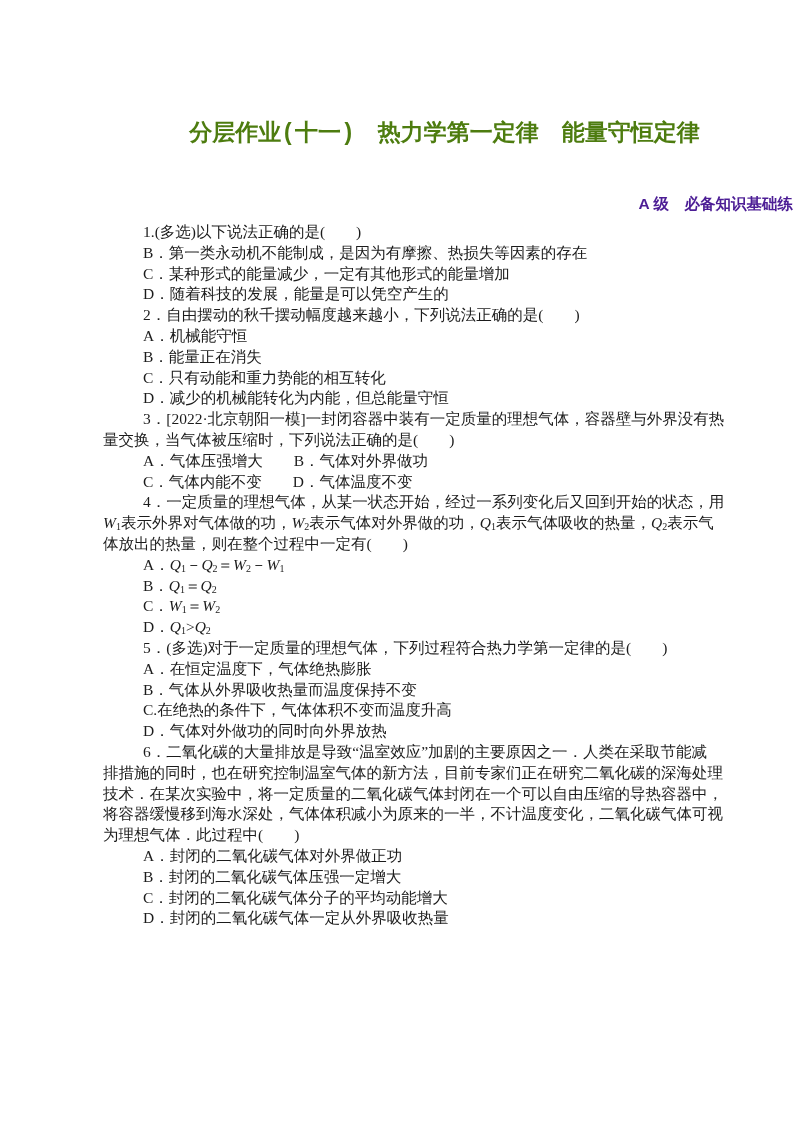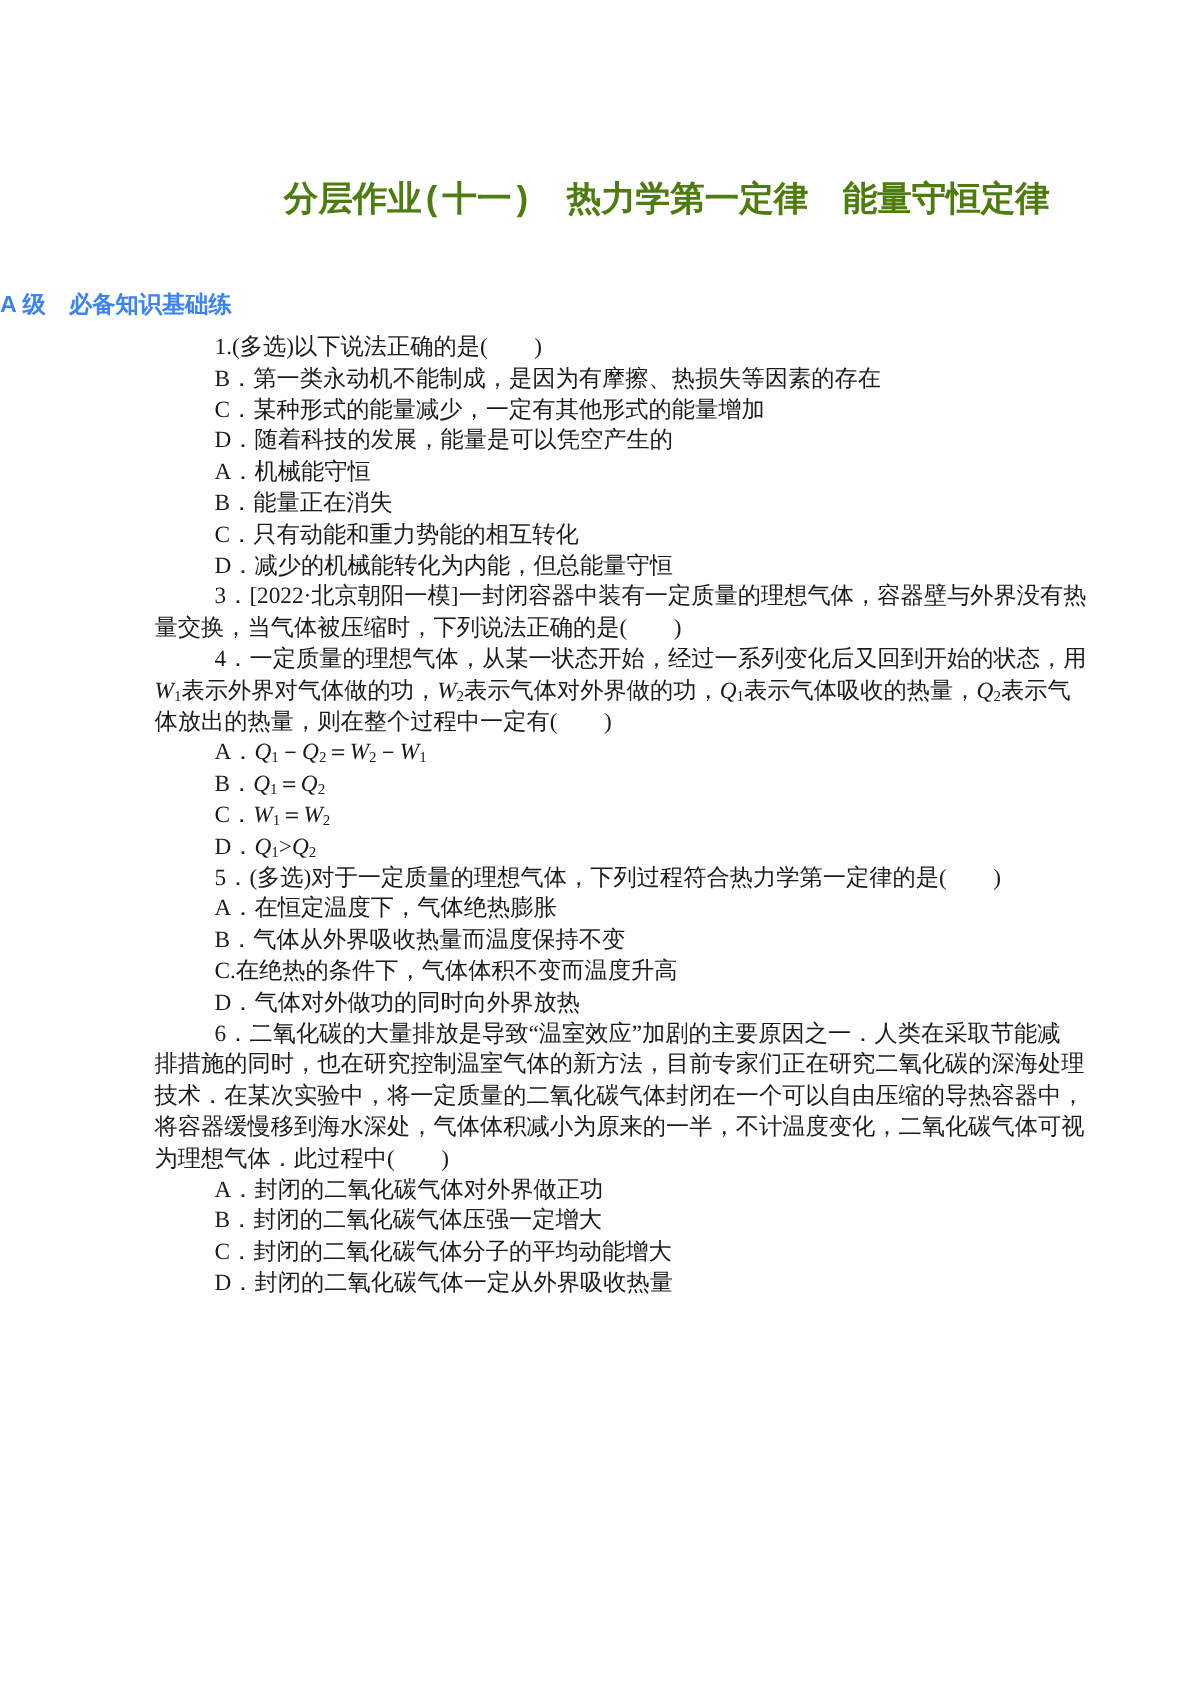--- a/index.html
+++ b/index.html
@@ -17,25 +17,25 @@
     text-align: center;
     font-family: Liberation Mono, monospace;
     font-weight: bold;
     font-size: 23px; line-height: 30px;
     color: #4d7c0f;
     white-space: nowrap;
     padding-left: 48px;
   }
   .section-head {
     position: absolute; top: 193px; left: 0; width: 100%;
-    text-align: left;
+    text-align: right;
     font-family: "Liberation Sans", "DejaVu Sans", sans-serif;
     font-weight: bold;
     font-size: 15.5px; line-height: 21px;
-    color: #3b82f6;
+    color: #4c1d95;
   }
   .body-block {
     position: absolute; top: 222px; left: 103px; width: 610px;
     font-size: 15.5px; line-height: 20.8px;
   }
   .line { white-space: nowrap; height: 20.8px; }
   .line.ind { padding-left: 40px; }
   .i   { font-style: italic; font-family: "Liberation Serif", serif; }
   .sub { font-size: 10px; vertical-align: -2px; }
   .kai { }
@@ -44,26 +44,29 @@
 <body>
 
 <div class="page">
   <div class="title">分层作业(十一)　热力学第一定律　能量守恒定律</div>
   <div class="section-head">A 级　必备知识基础练</div>
   <div class="body-block">
       <div class="line ind">1.(多选)以下说法正确的是(　　)</div>
       <div class="line ind">B．第一类永动机不能制成，是因为有摩擦、热损失等因素的存在</div>
       <div class="line ind">C．某种形式的能量减少，一定有其他形式的能量增加</div>
       <div class="line ind">D．随着科技的发展，能量是可以凭空产生的</div>
+      <div class="line ind">2．自由摆动的秋千摆动幅度越来越小，下列说法正确的是(　　)</div>
       <div class="line ind">A．机械能守恒</div>
       <div class="line ind">B．能量正在消失</div>
       <div class="line ind">C．只有动能和重力势能的相互转化</div>
       <div class="line ind">D．减少的机械能转化为内能，但总能量守恒</div>
       <div class="line ind"><span>3．</span><span class="kai">[2022·北京朝阳一模]</span><span>一封闭容器中装有一定质量的理想气体，容器壁与外界没有热</span></div>
       <div class="line">量交换，当气体被压缩时，下列说法正确的是(　　)</div>
+      <div class="line ind">A．气体压强增大　　B．气体对外界做功</div>
+      <div class="line ind">C．气体内能不变　　D．气体温度不变</div>
       <div class="line ind">4．一定质量的理想气体，从某一状态开始，经过一系列变化后又回到开始的状态，用</div>
       <div class="line"><span class="i">W</span><span class="sub">1</span><span>表示外界对气体做的功，</span><span class="i">W</span><span class="sub">2</span><span>表示气体对外界做的功，</span><span class="i">Q</span><span class="sub">1</span><span>表示气体吸收的热量，</span><span class="i">Q</span><span class="sub">2</span><span>表示气</span></div>
       <div class="line">体放出的热量，则在整个过程中一定有(　　)</div>
       <div class="line ind"><span>A．</span><span class="i">Q</span><span class="sub">1</span><span>－</span><span class="i">Q</span><span class="sub">2</span><span>＝</span><span class="i">W</span><span class="sub">2</span><span>－</span><span class="i">W</span><span class="sub">1</span></div>
       <div class="line ind"><span>B．</span><span class="i">Q</span><span class="sub">1</span><span>＝</span><span class="i">Q</span><span class="sub">2</span></div>
       <div class="line ind"><span>C．</span><span class="i">W</span><span class="sub">1</span><span>＝</span><span class="i">W</span><span class="sub">2</span></div>
       <div class="line ind"><span>D．</span><span class="i">Q</span><span class="sub">1</span><span>&gt;</span><span class="i">Q</span><span class="sub">2</span></div>
       <div class="line ind">5．(多选)对于一定质量的理想气体，下列过程符合热力学第一定律的是(　　)</div>
       <div class="line ind">A．在恒定温度下，气体绝热膨胀</div>
       <div class="line ind">B．气体从外界吸收热量而温度保持不变</div>

